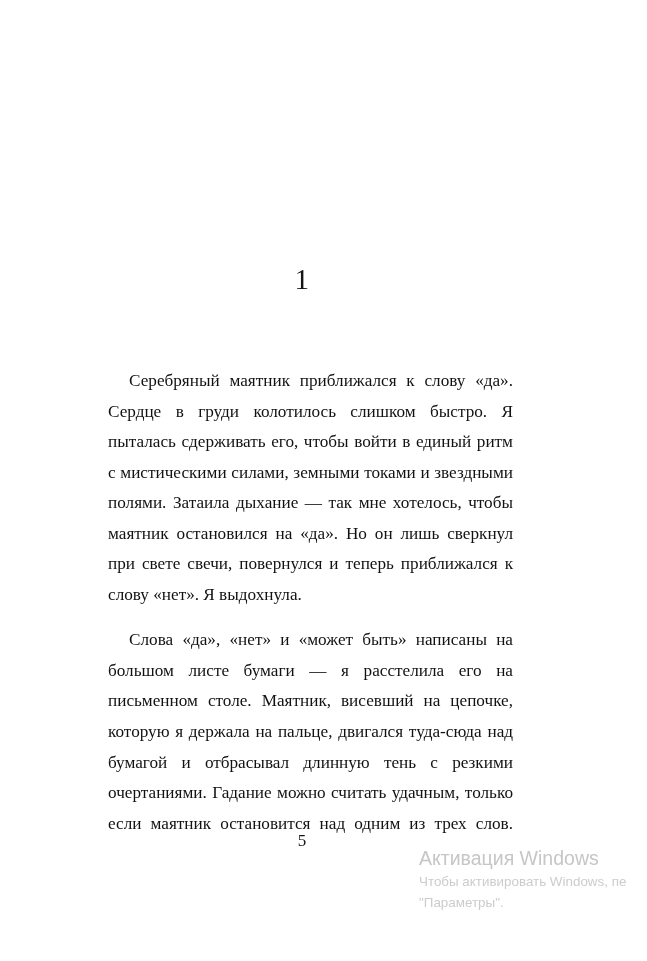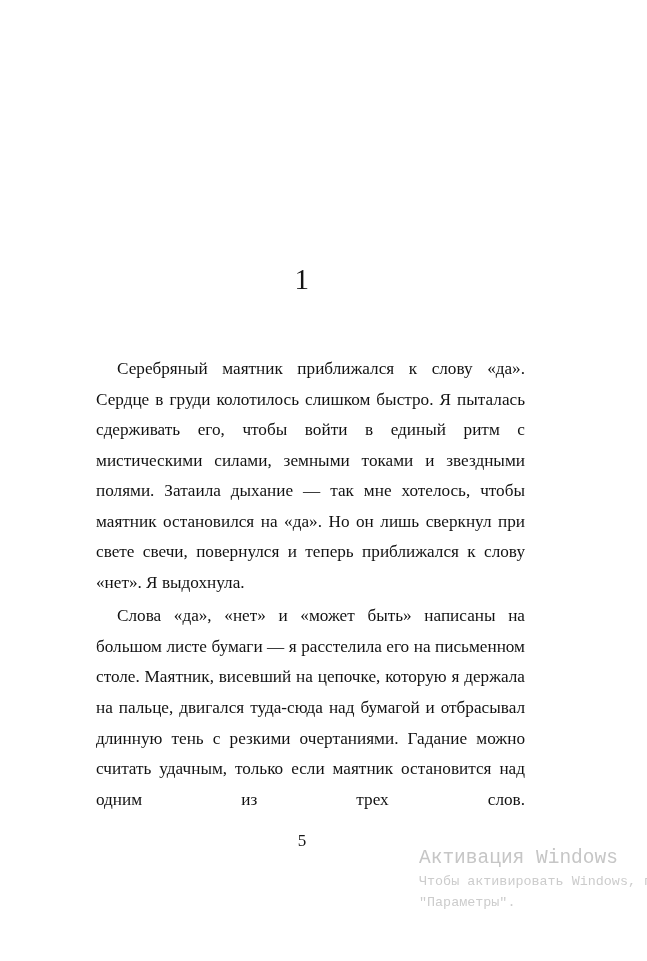--- a/index.html
+++ b/index.html
@@ -46,21 +46,21 @@
     width: 435px;
     font-size: 17.2px;
     line-height: 30.55px;
     text-align: justify;
     text-justify: inter-word;
     color: #121212;
     hyphens: none;
   }
 
   .body-text p {
-    margin: 3px;
+    margin: 15px;
     text-indent: 21px;
     text-align: justify;
   }
 
   .body-text p:last-child {
     text-align: justify;
     font-family: Liberation Serif, serif;
   }
 
   
@@ -83,21 +83,21 @@
   }
 
   
   .watermark {
     position: absolute;
     left: 419px;
     top: 845px;
     width: 228px;
     height: 80px;
     overflow: hidden;
-    font-family: Liberation Mono, monospace;
+    font-family: Liberation Sans, sans-serif;
     pointer-events: none;
     user-select: none;
   }
   .watermark-title {
     font-size: 19.5px;
     line-height: 26px;
     color: #c6c6c6;
     white-space: nowrap;
     font-weight: 400;
   }

